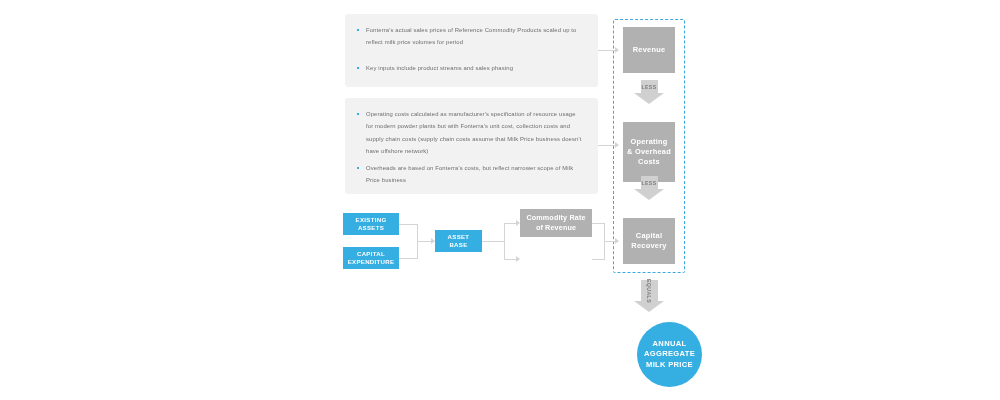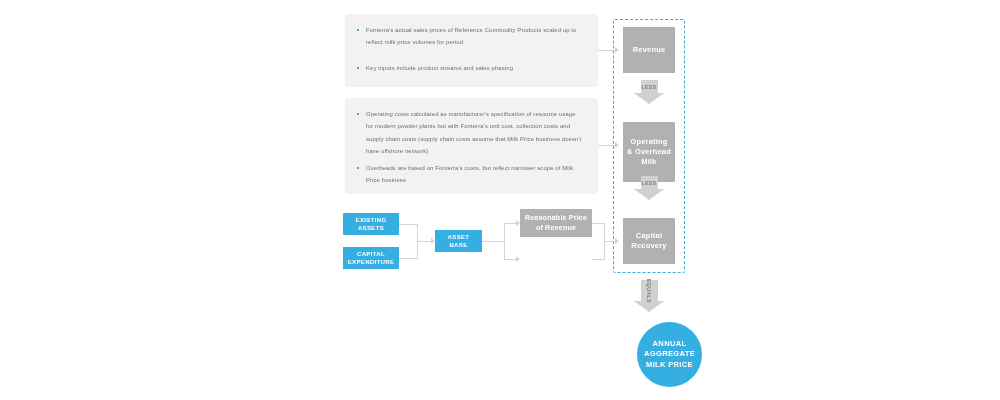--- a/index.html
+++ b/index.html
@@ -165,21 +165,21 @@
   <div class="downarrow" style="left:634px;top:80px;width:30px;">
     <div class="shaft" style="width:17px;height:13px;">
       <span class="alabel">LESS</span>
     </div>
     <div class="head" style="border-left-width:15px;border-right-width:15px;"></div>
   </div>
 
   <div class="box grey stack-box" style="left:623px;top:122px;width:52px;height:60px;flex-direction:column;">
     <span>Operating</span>
     <span>&amp; Overhead</span>
-    <span>Milk</span>
+    <span>Costs</span>
   </div>
 
   <div class="ln h" style="left:598px;top:145px;width:19px;"></div>
   <div class="arrowhead" style="left:615px;top:142px;"></div>
 
   <div class="downarrow" style="left:634px;top:176px;width:30px;">
     <div class="shaft" style="width:17px;height:13px;">
       <span class="alabel">LESS</span>
     </div>
     <div class="head" style="border-left-width:15px;border-right-width:15px;"></div>
@@ -225,21 +225,21 @@
   </div>
 
   <div class="ln h" style="left:482px;top:241px;width:22px;"></div>
   <div class="ln v" style="left:504px;top:223px;height:37px;"></div>
   <div class="ln h" style="left:504px;top:223px;width:14px;"></div>
   <div class="arrowhead" style="left:516px;top:220px;"></div>
   <div class="ln h" style="left:504px;top:259px;width:14px;"></div>
   <div class="arrowhead" style="left:516px;top:256px;"></div>
 
   <div class="box grey mid-grey" style="left:520px;top:209px;width:72px;height:28px;flex-direction:column;">
-    <span>Reasonable Price</span>
+    <span>Commodity Rate</span>
     <span>of Revenue</span>
   </div>
 
 
   <div class="ln h" style="left:592px;top:223px;width:12px;"></div>
   <div class="ln h" style="left:592px;top:259px;width:12px;"></div>
   <div class="ln v" style="left:604px;top:223px;height:37px;"></div>
   <div class="ln h" style="left:604px;top:241px;width:13px;"></div>
   <div class="arrowhead" style="left:615px;top:238px;"></div>
 

